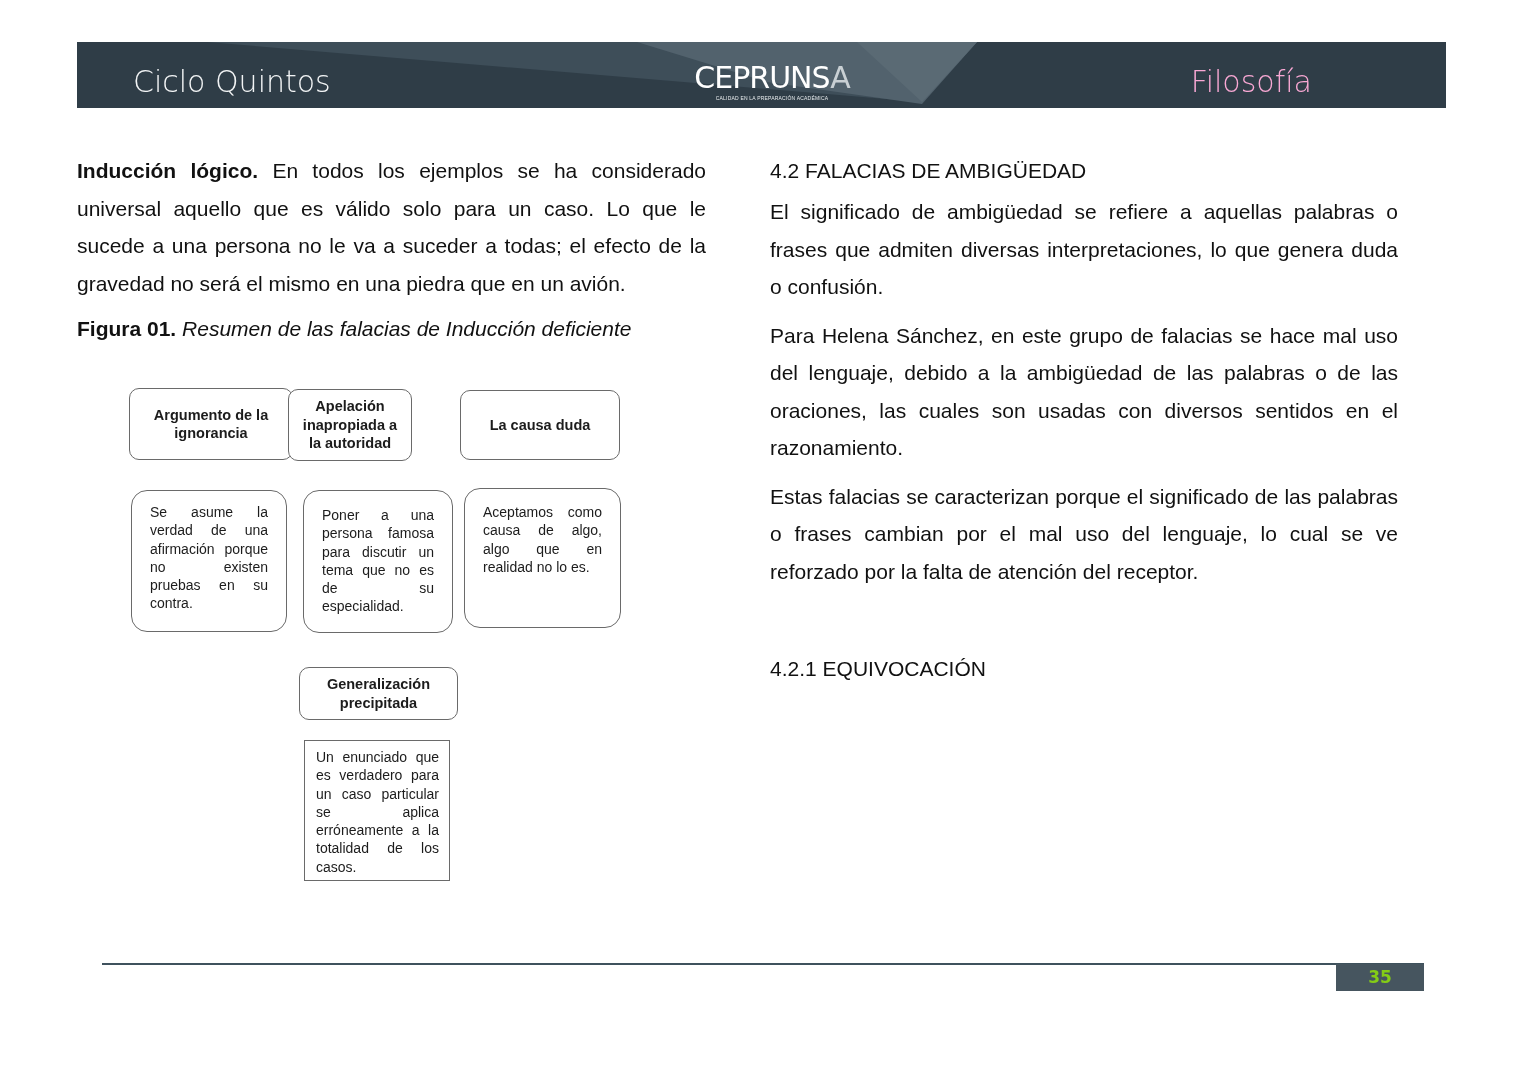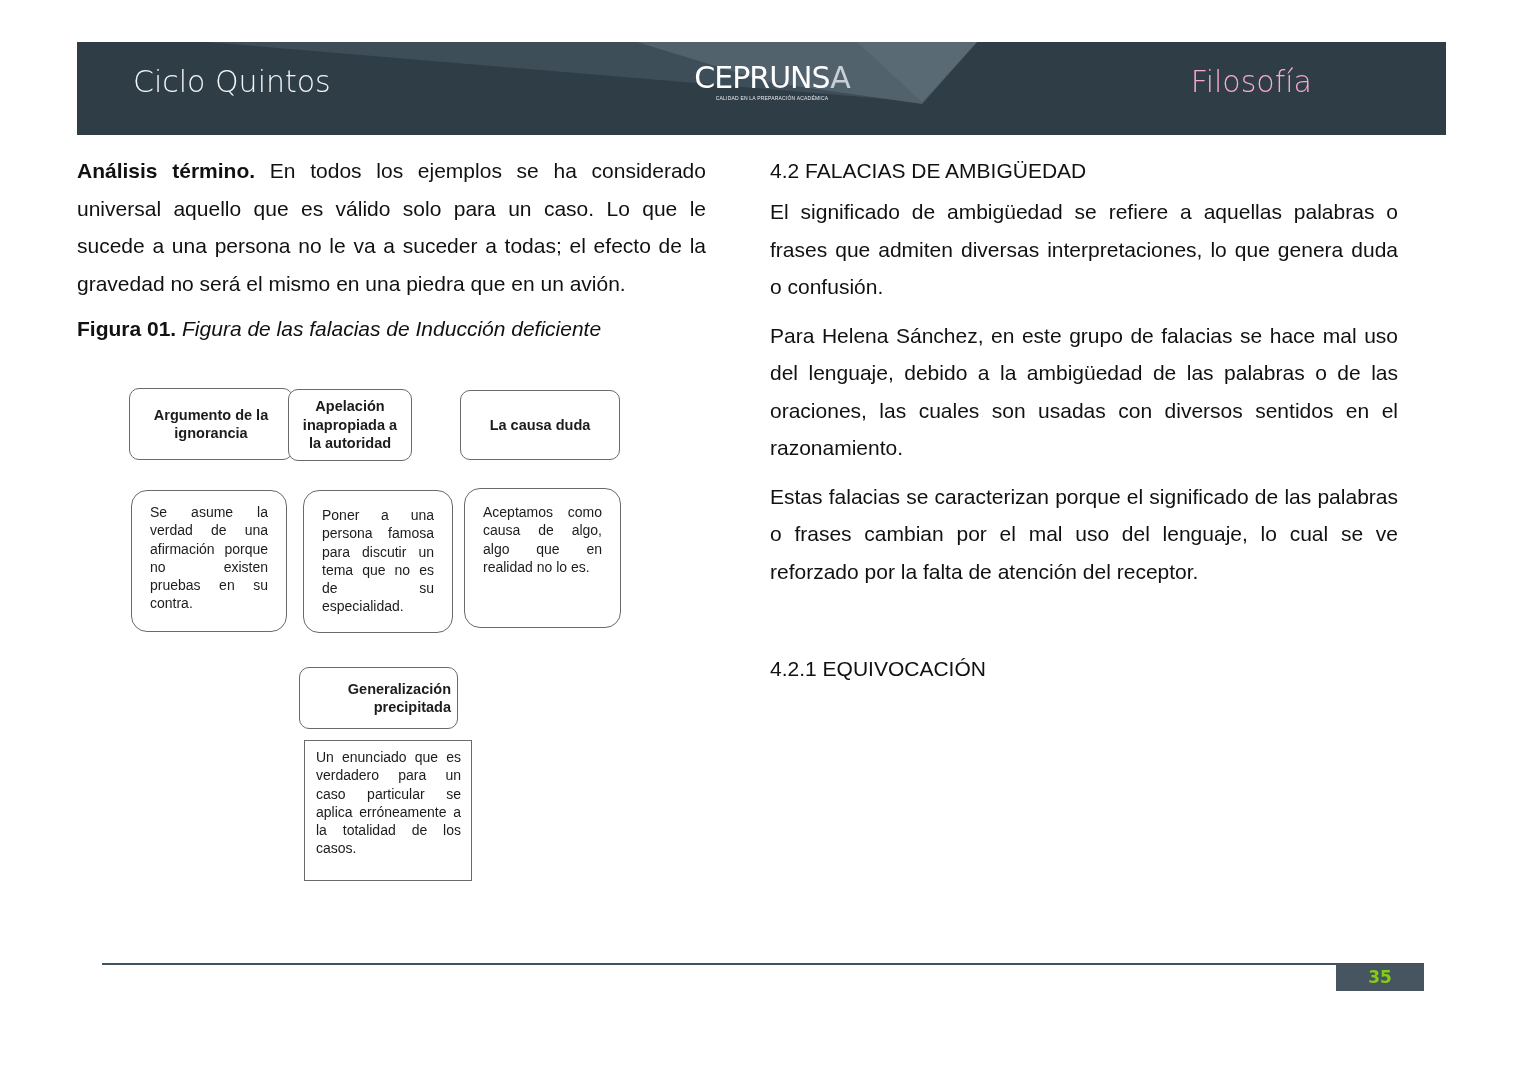--- a/index.html
+++ b/index.html
@@ -1,21 +1,21 @@
 <!DOCTYPE html>
 <html><head>
   <meta charset="utf-8">
   <style>
     html, body { margin: 0; padding: 0; background: #ffffff; }
     body {
       width: 1527px; height: 1080px; position: relative; overflow: hidden;
       font-family: "Liberation Sans", sans-serif; color: #111;
     }
     .header {
-      position: absolute; left: 77px; top: 42px; width: 1369px; height: 93px;
+      position: absolute; left: 77px; top: 42px; width: 1369px; height: 66px;
       background: #2f3d47; overflow: hidden;
     }
     .header svg.bg { position: absolute; left: 0; top: 0; }
     .h-left {
       position: absolute; left: 56px; top: 0; height: 74px; line-height: 80px;
       color: #f2f4f5; font-size: 30px; font-family: "DejaVu Sans", sans-serif; font-weight: 300;
       letter-spacing: 0px;
     }
     .h-right {
       position: absolute; right: 134px; top: 0; height: 74px; line-height: 80px;
@@ -73,35 +73,35 @@
   </svg>
   <div class="h-left">Ciclo Quintos</div>
   <div class="logo">
     <div class="logo-main"><span>CEPRUNS</span><span class="last">A</span></div>
     <div class="logo-sub">CALIDAD EN LA PREPARACIÓN ACADÉMICA</div>
   </div>
   <div class="h-right">Filosofía</div>
 </div>
 
 <div class="col-left">
-  <p class="body"><span class="bold">Análisis término.</span><span> En todos los ejemplos se ha considerado universal aquello que es válido solo para un caso. Lo que le sucede a una persona no le va a suceder a todas; el efecto de la gravedad no será el mismo en una piedra que en un avión.</span></p>
-  <p class="fig-cap"><span class="bold">Figura 01.</span> <i>Figura de las falacias de Inducción deficiente</i></p>
+  <p class="body"><span class="bold">Inducción lógico.</span><span> En todos los ejemplos se ha considerado universal aquello que es válido solo para un caso. Lo que le sucede a una persona no le va a suceder a todas; el efecto de la gravedad no será el mismo en una piedra que en un avión.</span></p>
+  <p class="fig-cap"><span class="bold">Figura 01.</span> <i>Resumen de las falacias de Inducción deficiente</i></p>
 </div>
 
 <div>
   <div class="box title" style="left:129px; top:388px; width:164px; height:72px;">Argumento de la ignorancia</div>
   <div class="box title" style="left:288px; top:389px; width:124px; height:72px;">Apelación inapropiada a la autoridad</div>
   <div class="box title" style="left:460px; top:390px; width:160px; height:70px;">La causa duda</div>
 
   <div class="box desc" style="left:131px; top:490px; width:156px; height:142px;">Se asume la verdad de una afirmación porque no existen pruebas en su contra.</div>
   <div class="box desc" style="left:303px; top:490px; width:150px; height:143px; padding-top:15px;">Poner a una persona famosa para discutir un tema que no es de su especialidad.</div>
   <div class="box desc" style="left:464px; top:488px; width:157px; height:140px; padding-top:14px;">Aceptamos como causa de algo, algo que en realidad no lo es.</div>
 
-  <div class="box title" style="left:299px; top:667px; width:159px; height:62px;text-align:right;">Generalización precipitada</div>
-  <div class="box square" style="left:304px; top:740px; width:168px; height:141px;">Un enunciado que es verdadero para un caso particular se aplica erróneamente a la totalidad de los casos.</div>
+  <div class="box title" style="left:299px; top:667px; width:159px; height:53px;">Generalización precipitada</div>
+  <div class="box square" style="left:304px; top:740px; width:146px; height:141px;">Un enunciado que es verdadero para un caso particular se aplica erróneamente a la totalidad de los casos.</div>
 </div>
 
 <div class="col-right">
   <h2 class="sec">4.2 FALACIAS DE AMBIGÜEDAD</h2>
   <p class="body" style="margin-top:3px;">El significado de ambigüedad se refiere a aquellas palabras o frases que admiten diversas interpretaciones, lo que genera duda o confusión.</p>
   <p class="body" style="margin-top:11px;">Para Helena Sánchez, en este grupo de falacias se hace mal uso del lenguaje, debido a la ambigüedad de las palabras o de las oraciones, las cuales son usadas con diversos sentidos en el razonamiento.</p>
   <p class="body" style="margin-top:11px;">Estas falacias se caracterizan porque el significado de las palabras o frases cambian por el mal uso del lenguaje, lo cual se ve reforzado por la falta de atención del receptor.</p>
   <h2 class="sec" style="margin-top:60px;">4.2.1 EQUIVOCACIÓN</h2>
 </div>
 

